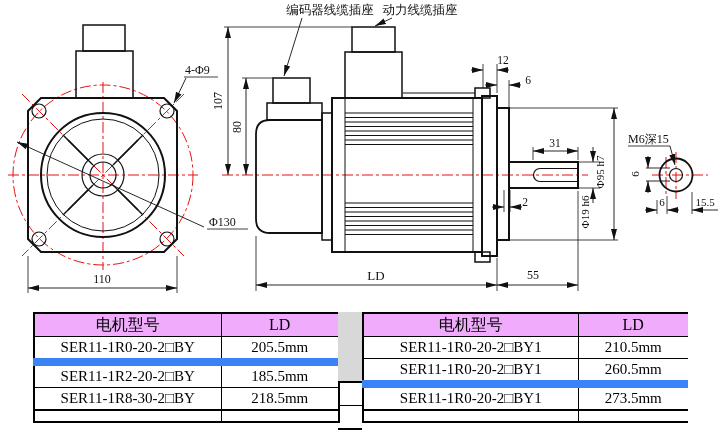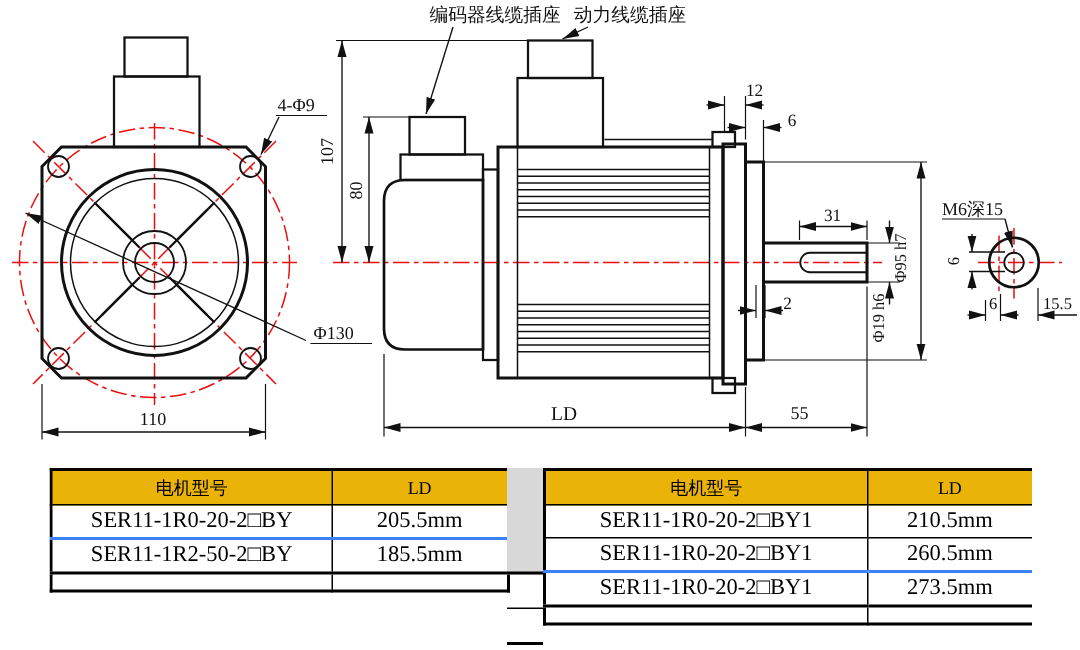--- a/index.html
+++ b/index.html
@@ -17,22 +17,22 @@
   .dim{stroke:#111;stroke-width:0.9;fill:none;}
   .ext{stroke:#111;stroke-width:0.8;fill:none;}
   .cl{stroke:#e90f0f;stroke-width:1;fill:none;stroke-dasharray:11 3 3 3;}
   .tables-zone{position:absolute;left:33px;top:312px;width:655px;height:121px;overflow:hidden;}
   table.t{position:absolute;top:0;border-collapse:collapse;table-layout:fixed;background:#fff;}
   table.t td,table.t th{
     border:1px solid #000;text-align:center;vertical-align:middle;padding:0;
     font-family:"Liberation Serif","DejaVu Serif",serif;font-size:15px;font-weight:normal;height:21px;white-space:nowrap;
   }
   table.t{border:2px solid #000;}
-  table.t tr.h th{background:#eab308;font-size:12px;height:22px;}
-  table.t tr.mid td{border-bottom:2px solid #3b82f6;}
+  table.t tr.h th{background:#f0abfc;font-size:16px;height:22px;}
+  table.t tr.mid td{border-bottom:8px solid #3b82f6;}
   table.t tr.stub td{border-top:2px solid #000;height:10px;}
   #t-left{left:0;width:305px;}
   #t-right{left:329px;width:326px;}
   .gap{position:absolute;left:305px;top:0;width:24px;height:121px;}
   .gap .g1{box-sizing:border-box;height:71px;background:#d8d8d8;border-bottom:2px solid #000;}
   .gap .g2{box-sizing:border-box;height:23px;border-bottom:1px solid #000;}
   .gap .g3{box-sizing:border-box;height:24px;border-bottom:2px solid #000;}
 </style>
 </head>
 <body>
@@ -273,22 +273,26 @@
     <tbody>
         <tr class="h">
       <th>电机型号</th>
       <th>LD</th>
     </tr>
     <tr class="mid">
       <td>SER11-1R0-20-2□BY</td>
       <td>205.5mm</td>
     </tr>
     <tr>
-      <td>SER11-1R2-50-2□BY</td>
+      <td>SER11-1R2-20-2□BY</td>
       <td>185.5mm</td>
+    </tr>
+    <tr>
+      <td>SER11-1R8-30-2□BY</td>
+      <td>218.5mm</td>
     </tr>
     <tr class="stub">
           <td></td>
           <td></td>
         </tr>
   </tbody>
     </table>
 
   <div class="gap">
     <div class="g1"></div>

